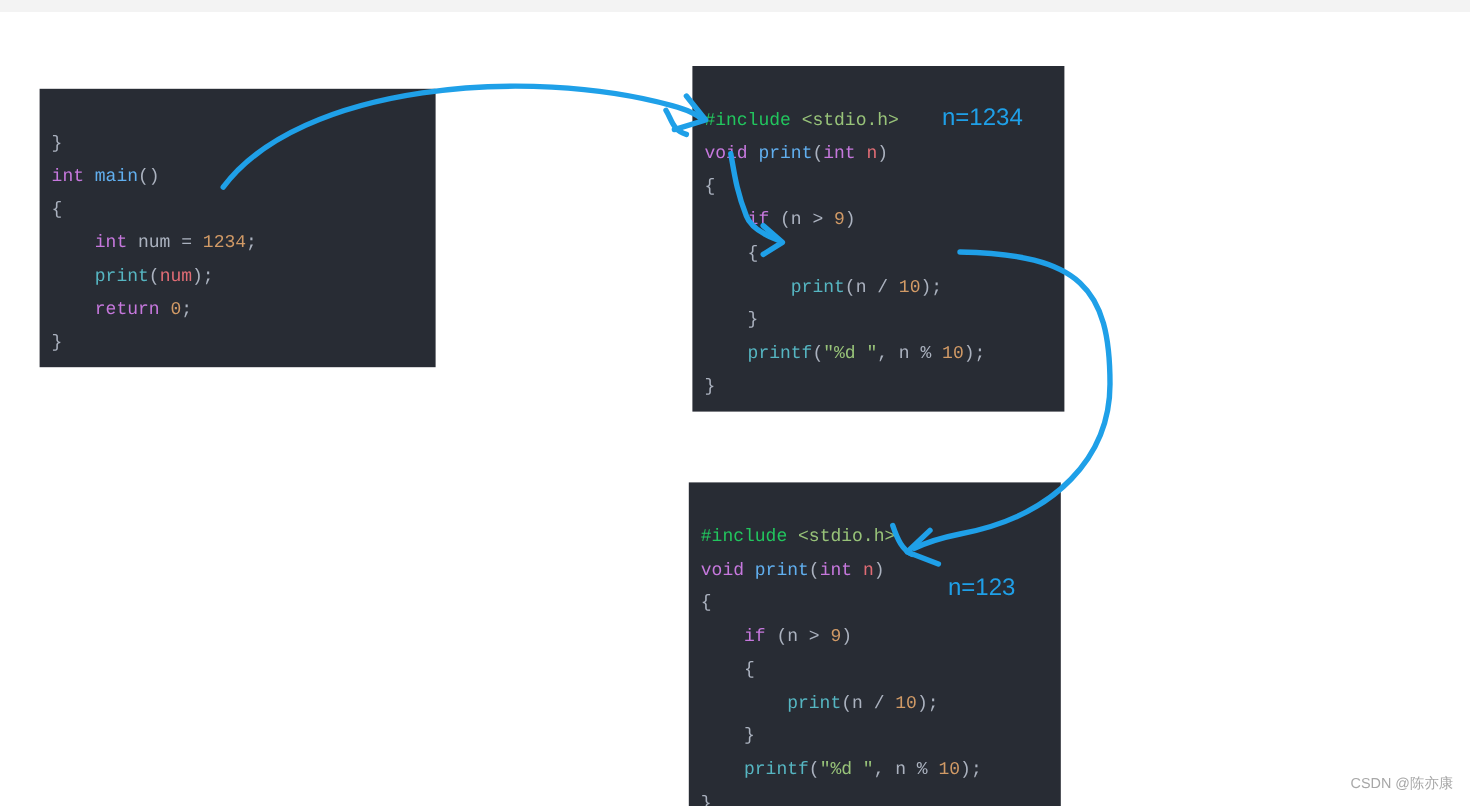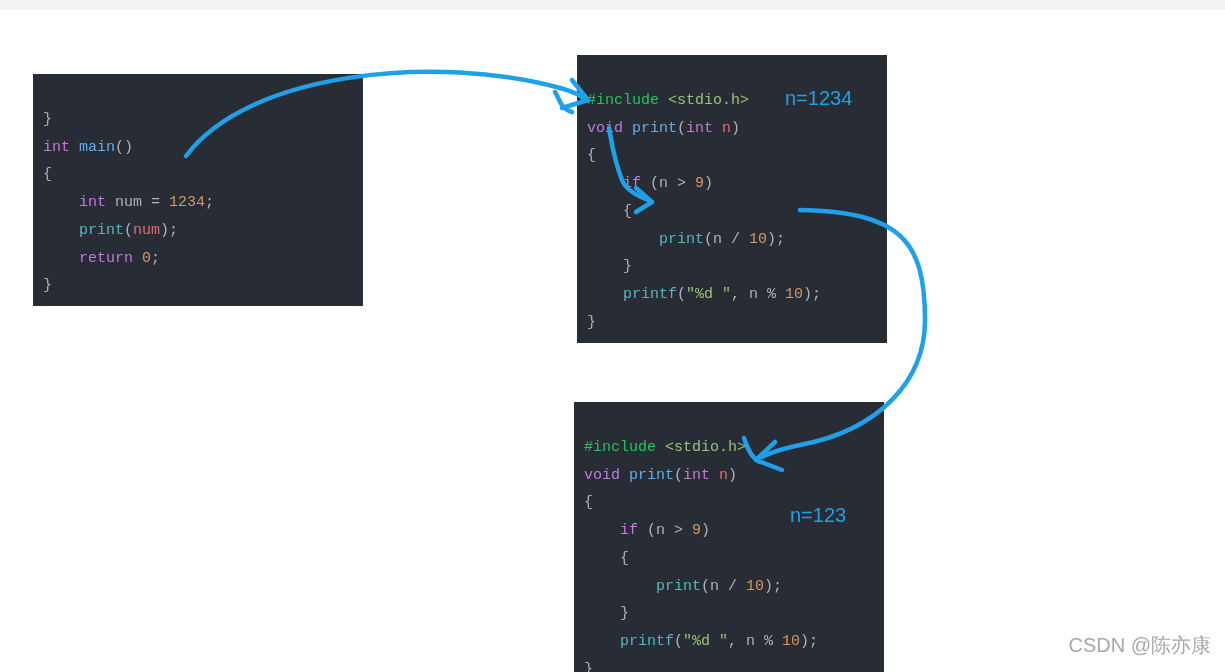--- a/index.html
+++ b/index.html
@@ -31,21 +31,21 @@
     position: absolute;
     color: #1fa0e8;
     font-family: "Segoe UI", Arial, sans-serif;
     font-size: 20px;
   }
   .watermark {
     position: absolute;
     right: 14px;
     bottom: 8px;
     font-family: "Segoe UI", Arial, sans-serif;
-    font-size: 20px;
+    font-size: 12px;
     color: rgba(120,120,120,0.65);
   }
   .top-strip {
     position: absolute;
     left: 0; top: 0; right: 0; height: 10px;
     background: #f3f3f3;
   }
   svg.ink {
     position: absolute;
     left: 0; top: 0;
@@ -93,21 +93,21 @@
 <span>{</span>
 <span class="kw">    if</span><span> (n &gt; </span><span class="num">9</span><span>)</span>
 <span>    {</span>
 <span class="fn">        print</span><span>(n / </span><span class="num">10</span><span>);</span>
 <span>    }</span>
 <span class="fn">    printf</span><span>(</span><span class="str">"%d "</span><span>, n % </span><span class="num">10</span><span>);</span>
 <span>}</span></span>
 </div>
 
 <div class="annot" style="left:785px; top:80px;">n=1234</div>
-<div class="annot" style="left:790px; top:497px;">n=123</div>
+<div class="annot" style="left:790px; top:472px;">n=123</div>
 
 <svg class="ink" viewBox="0 0 1225 672">
 
   <path d="M 186 156 C 250 70, 440 55, 560 88 C 575 92, 582 96, 585 100"></path>
   <path d="M 572 80 L 588 100 L 562 108"></path>
   <path d="M 555 92 C 560 100, 560 108, 572 112"></path>
 
   <path d="M 609 128 C 612 145, 614 160, 622 180 C 625 188, 635 195, 648 200"></path>
   <path d="M 636 188 L 652 202 L 636 212"></path>
 

